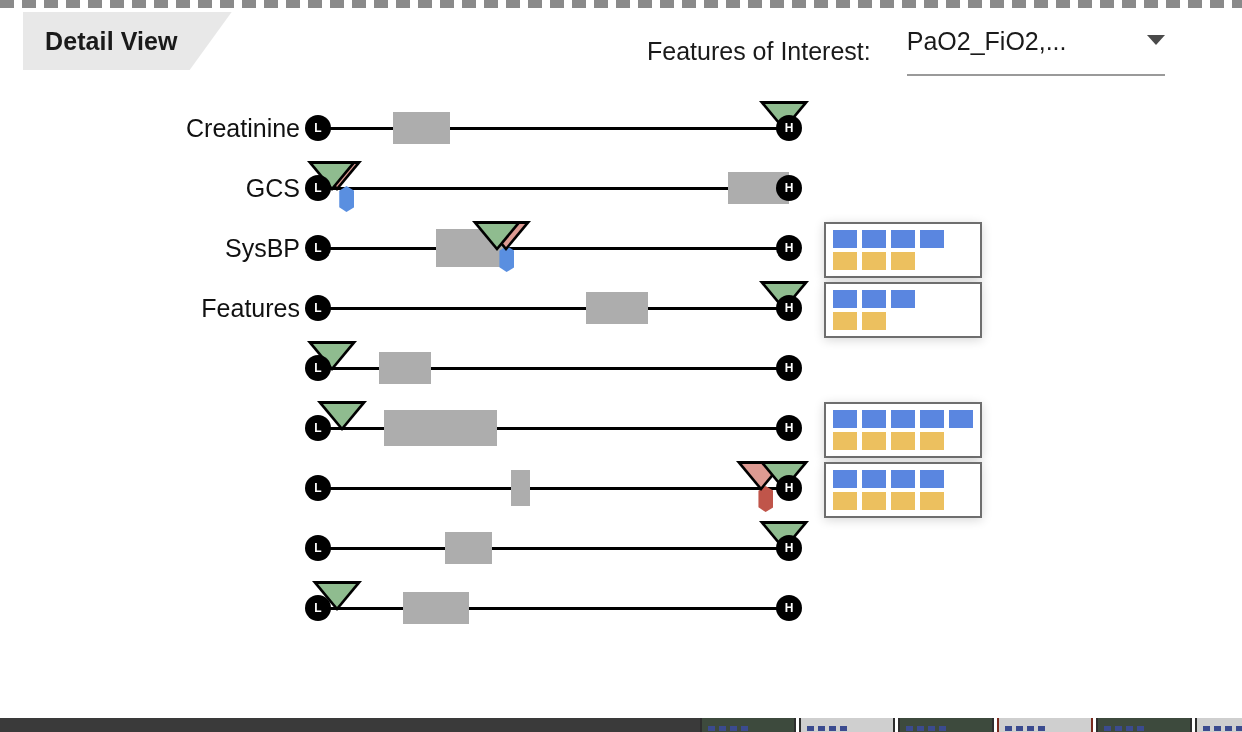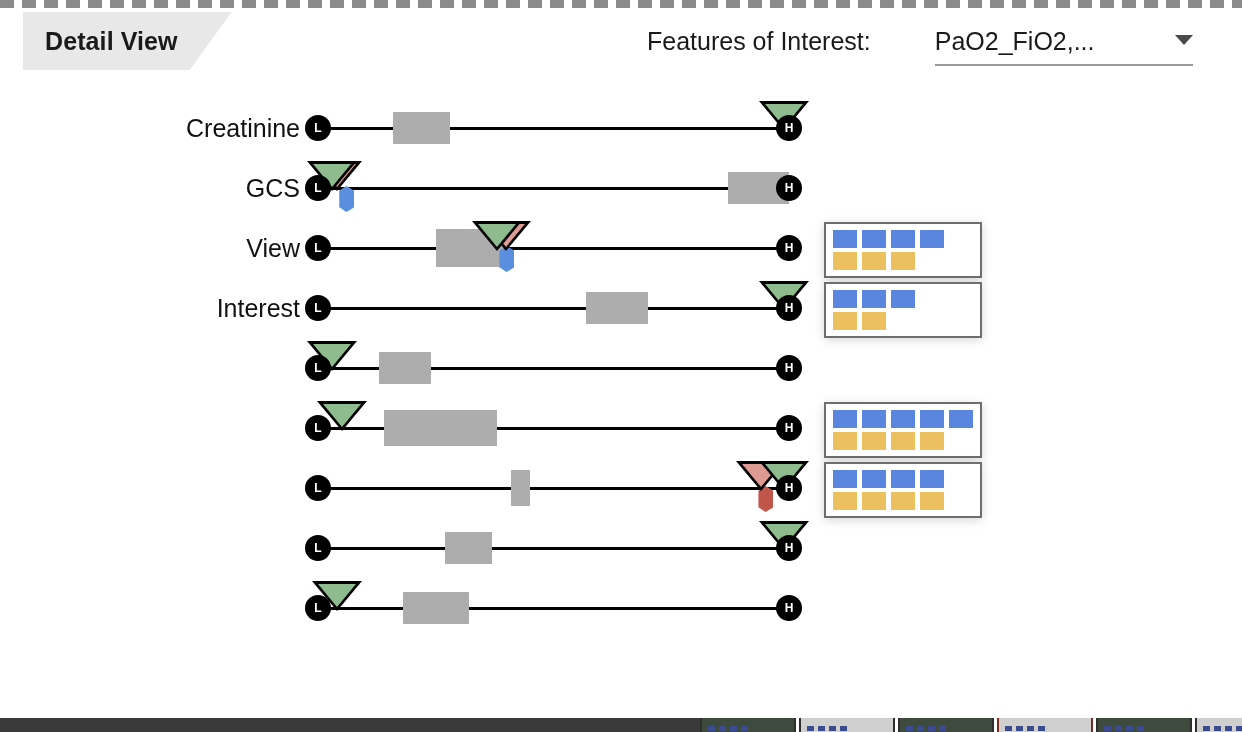--- a/index.html
+++ b/index.html
@@ -54,34 +54,33 @@
     color: #1a1a1a;
     letter-spacing: .1px;
     white-space: nowrap;
   }
 
   #foi-group {
     position: absolute;
     top: 18px;
     left: 624px;
     display: flex;
-    align-items: flex-start;
-    gap: 28px;
+    align-items: center;
   }
   #foi-label {
     font-size: 25px;
     color: #1a1a1a;
     white-space: nowrap;
     line-height: 30px;
   }
   #foi-select {
     margin-left: 36px;
     width: 258px;
     border-bottom: 2px solid #9a9a9a;
-    padding-bottom: 8px;
+    padding-bottom: 18px;
     display: flex;
     align-items: center;
     justify-content: space-between;
     cursor: pointer;
   }
   #foi-value {
     font-size: 25px;
     color: #1a1a1a;
     white-space: nowrap;
     line-height: 30px;
@@ -313,21 +312,21 @@
         <div class="tri-fill pink" style="border-top-color: rgb(221, 154, 146);"></div>
       </div>
       <div class="marker" style="left: 332.13px;">
         <div class="tri-outline"></div>
         <div class="tri-fill" style="border-top-color: rgb(143, 188, 143);"></div>
       </div>
       <div class="endpoint low">L</div>
       <div class="endpoint high">H</div>
     </div>
     <div class="row" style="top: 120px;">
-      <div class="row-label">View</div>
+      <div class="row-label">SysBP</div>
       <div class="axis-line"></div>
       <div class="dist-bar" style="left: 435.75px; width: 70.65px; height: 38px; background: rgb(173, 173, 173);"></div>
       <div class="stub blue" style="left: 499.4px; background: rgb(90, 143, 224);"></div>
       <div class="marker" style="left: 506.4px;">
         <div class="tri-outline"></div>
         <div class="tri-fill pink" style="border-top-color: rgb(221, 154, 146);"></div>
       </div>
       <div class="marker" style="left: 496.98px;">
         <div class="tri-outline"></div>
         <div class="tri-fill" style="border-top-color: rgb(143, 188, 143);"></div>
@@ -342,21 +341,21 @@
           <div class="cell blue" style="background: rgb(90, 134, 224);"></div>
         </div>
         <div class="grid-row">
           <div class="cell yellow" style="background: rgb(236, 192, 95);"></div>
           <div class="cell yellow" style="background: rgb(236, 192, 95);"></div>
           <div class="cell yellow" style="background: rgb(236, 192, 95);"></div>
         </div>
       </div>
     </div>
     <div class="row" style="top: 180px;">
-      <div class="row-label">Interest</div>
+      <div class="row-label">Features</div>
       <div class="axis-line"></div>
       <div class="dist-bar" style="left: 586.47px; width: 61.23px; height: 32px; background: rgb(173, 173, 173);"></div>
       <div class="marker" style="left: 784.29px;">
         <div class="tri-outline"></div>
         <div class="tri-fill" style="border-top-color: rgb(143, 188, 143);"></div>
       </div>
       <div class="endpoint low">L</div>
       <div class="endpoint high">H</div>
       <div class="icon-grid" style="left: 824px; top: 4px; width: 158px;">
         <div class="grid-row">

